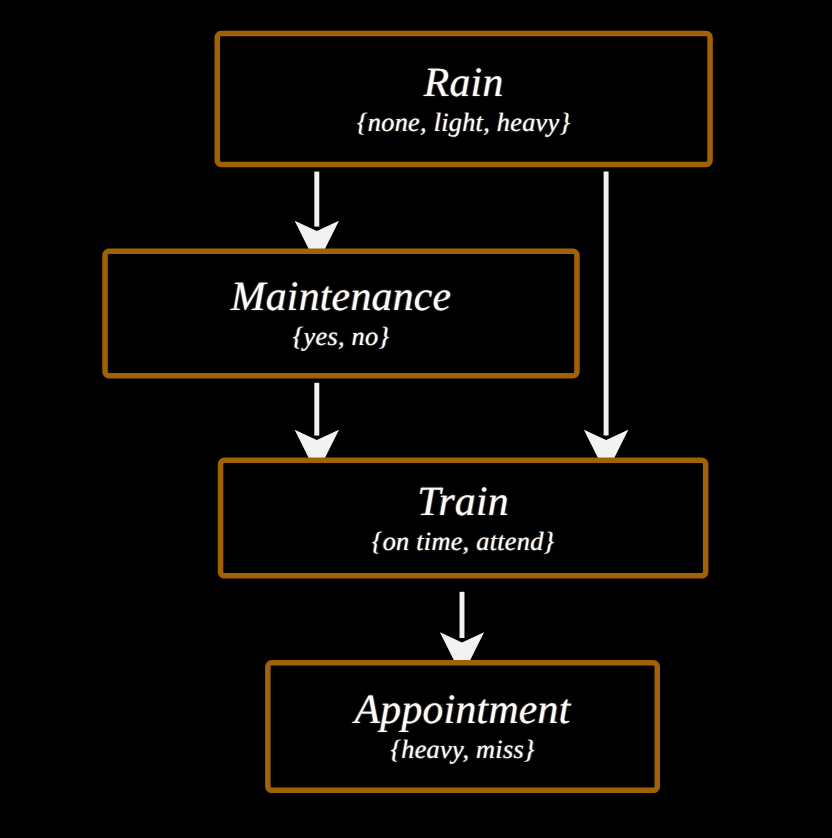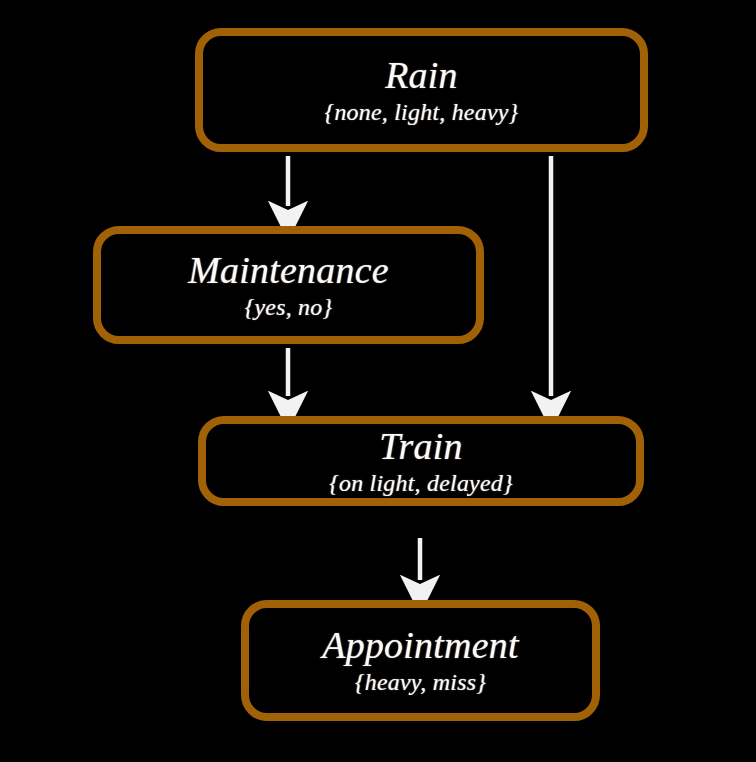--- a/index.html
+++ b/index.html
@@ -25,22 +25,22 @@
     left: 0;
     top: 0;
     width: 756px;
     height: 762px;
     pointer-events: none;
   }
   .node {
     position: absolute;
     box-sizing: border-box;
     background: #000000;
-    border: 8px solid #a16207;
-    border-radius: 26px;
+    border: 5px solid #a16207;
+    border-radius: 6px;
     display: flex;
     flex-direction: column;
     align-items: center;
     justify-content: center;
     color: #fdfbf7;
     text-align: center;
     line-height: 1.10;
     letter-spacing: 0.2px;
     text-shadow:
       -0.7px 0 0 rgba(150,185,255,0.40),
@@ -55,22 +55,22 @@
   }
   .node-values {
     font-style: italic;
     font-weight: 400;
     font-size: 24px;
     white-space: nowrap;
     margin-top: 2px;
   }
   
   #node-rain        { left: 195px; top: 28px;  width: 453px; height: 124px; }
-  #node-maintenance { left: 93px;  top: 226px; width: 391px; height: 118px; font-family: Liberation Serif, serif; }
-  #node-train       { left: 198px; top: 416px; width: 446px; height: 90px; }
+  #node-maintenance { left: 93px;  top: 226px; width: 434px; height: 118px; font-family: Liberation Serif, serif; }
+  #node-train       { left: 198px; top: 416px; width: 446px; height: 110px; }
   #node-appointment { left: 241px; top: 600px; width: 359px; height: 121px; }
 </style>
 </head>
 <body>
 
 <div id="canvas">
 
   <svg id="edge-layer" width="756" height="762" viewBox="0 0 756 762" xmlns="http://www.w3.org/2000/svg">
     <defs>
       <marker id="arrowhead" markerWidth="9" markerHeight="9" refX="1.2" refY="4.5" orient="auto" markerUnits="strokeWidth">
@@ -92,21 +92,21 @@
     <div class="node-values">{none, light, heavy}</div>
   </div>
 
   <div class="node" id="node-maintenance">
     <div class="node-name">Maintenance</div>
     <div class="node-values">{yes, no}</div>
   </div>
 
   <div class="node" id="node-train">
     <div class="node-name">Train</div>
-    <div class="node-values">{on light, delayed}</div>
+    <div class="node-values">{on time, attend}</div>
   </div>
 
   <div class="node" id="node-appointment">
     <div class="node-name">Appointment</div>
     <div class="node-values">{heavy, miss}</div>
   </div>
 
 </div>
 
 </body></html>

